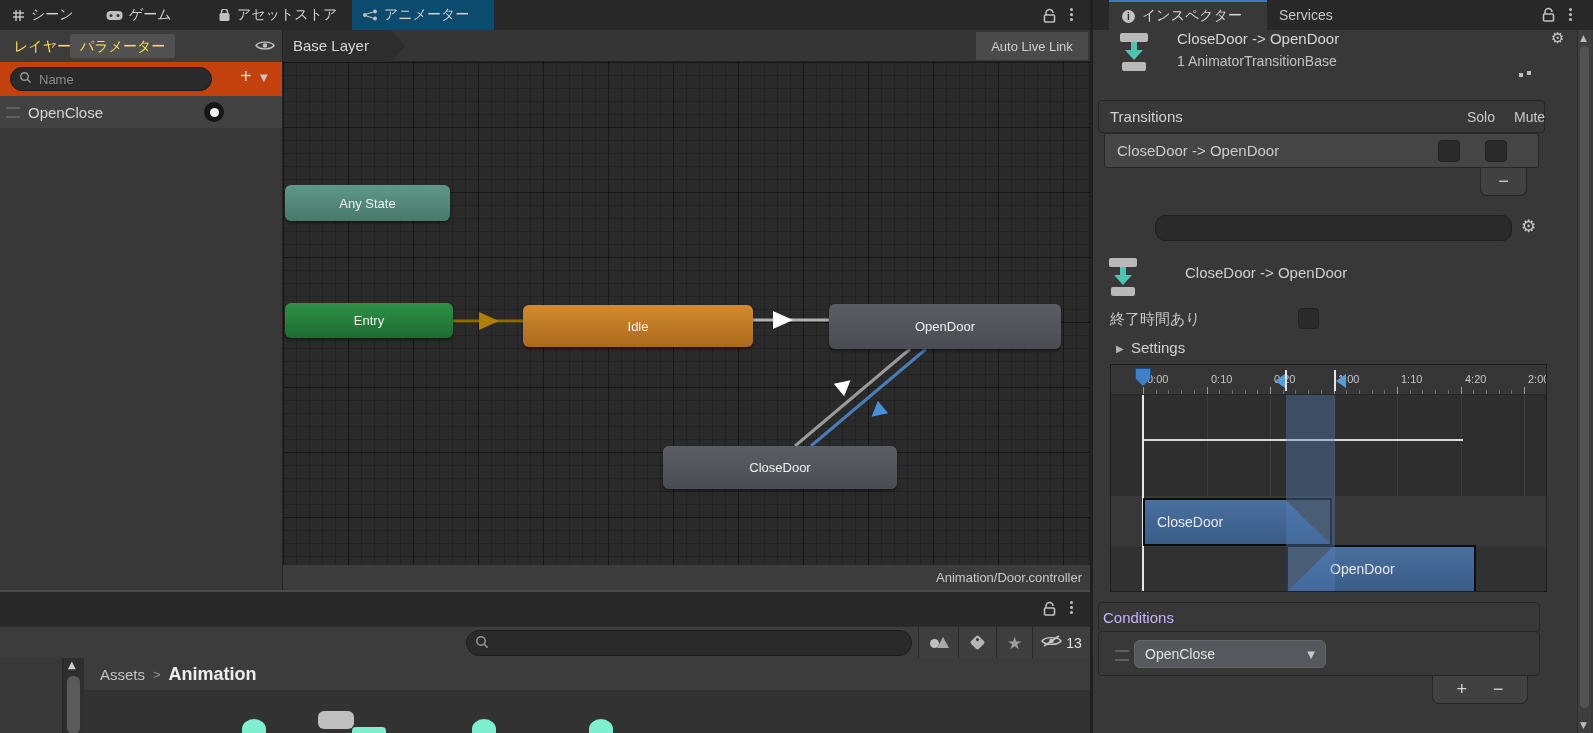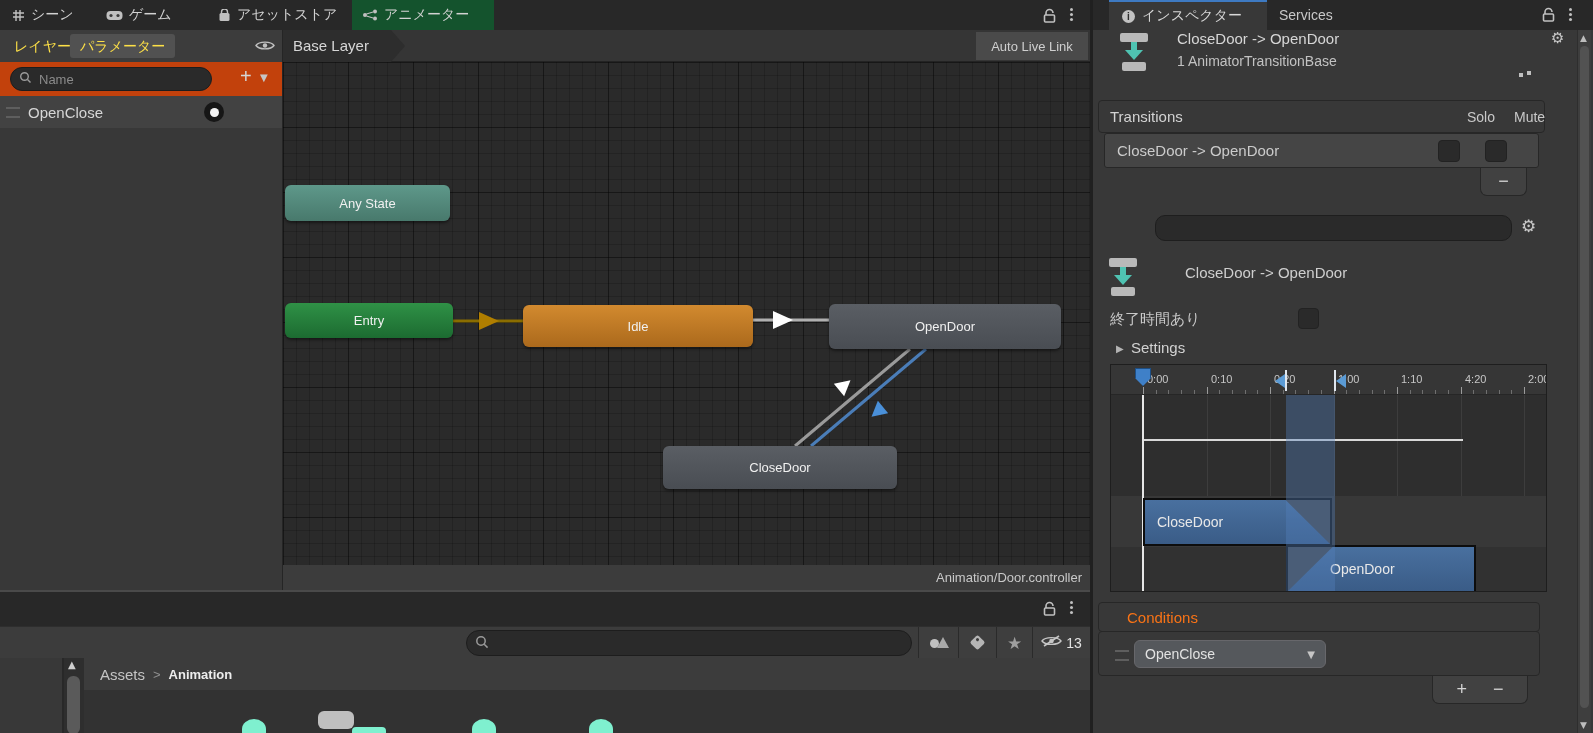--- a/index.html
+++ b/index.html
@@ -6,21 +6,21 @@
   #root{position:relative;width:1593px;height:733px;background:#282828;
         font-family:"Liberation Sans","DejaVu Sans",sans-serif;color:#c8c8c8;
         overflow:hidden;font-size:14px;-webkit-font-smoothing:antialiased;}
   .abs{position:absolute;}
   .glyph{font-family:"DejaVu Sans",sans-serif;}
 
   
   .topbar{left:0;top:0;width:1090px;height:30px;background:#282828;}
   .wtab{position:absolute;top:0;height:30px;display:flex;align-items:center;gap:6px;
         color:#d2d2d2;font-size:14px;padding:0 10px;}
-  .wtab.active{background:#14532d;}
+  .wtab.active{background:#0c4a6e;}
   .tabicon{display:inline-flex;align-items:center;}
 
   
   .leftpanel{left:0;top:30px;width:283px;height:560px;background:#383838;border-right:1px solid #252525;box-sizing:border-box;}
   .lp-head{position:absolute;left:0;top:0;width:100%;height:32px;background:#3c3c3c;border-bottom:1px solid #2a2a2a;}
   .lp-tab{position:absolute;top:4px;height:24px;line-height:24px;padding:0 10px;color:#fde047;font-size:14px;border-radius:3px;}
   .lp-tab.sel{background:#515151;}
   .lp-search-row{position:absolute;left:0;top:32px;width:100%;height:34px;background:#c2410c;}
   .searchfield{position:absolute;display:flex;align-items:center;gap:5px;background:#2a2a2a;
                border:1px solid #1d1d1d;border-radius:12px;box-sizing:border-box;padding:0 8px;}
@@ -301,21 +301,21 @@
       </div>
     </div>
     <div class="proj-tree"></div>
     <div class="vscroll">
       <span class="glyph" style="position:absolute;left:4px;top:1px;color:#cfcfcf;font-size:10px">▲</span>
       <span class="thumb"></span>
     </div>
     <div class="proj-crumbrow">
       <span style="color:#c4c4c4;font-size:15px">Assets</span>
       <span style="color:#8f8f8f;font-size:13px">&gt;</span>
-      <span style="color:#ededed;font-size:13px;font-weight:bold">Animation</span>
+      <span style="color:#ededed;font-size:18px;font-weight:bold">Animation</span>
     </div>
     <div class="proj-content">
       <span class="dome" style="left:158px"></span>
       <span class="abs" style="left:234px;bottom:6px;width:36px;height:18px;background:#bfbfbf;border-radius:6px"></span>
       <span class="abs" style="left:268px;bottom:-2px;width:34px;height:10px;background:#7ff0cf;border-radius:4px"></span>
       <span class="dome" style="left:388px"></span>
       <span class="dome" style="left:505px"></span>
     </div>
   </div>
 
@@ -420,21 +420,21 @@
         <span class="ticklabel" style="left:354px">4:20</span>
         <span class="ticklabel" style="left:417px">2:00</span>
         <span class="marker mA" style="left:174px"></span>
         <span class="marker mB" style="left:223px"></span>
         <span class="playhead"></span>
       </div>
     </div>
 
     
     <div class="box" style="left:5px;top:602px;width:442px;height:30px">
-      <span class="abs" style="left:28px;top:6px;font-size:15px;color:#f97316">Conditions</span>
+      <span class="abs" style="left:4px;top:6px;font-size:15px;color:#c4b5fd">Conditions</span>
     </div>
     <div class="box" style="left:5px;top:631px;width:442px;height:45px">
       <span class="drag-handle abs" style="left:10px;top:18px"></span>
       <div class="dropdown" style="left:35px;top:8px;width:192px;height:28px">
         <span>OpenClose</span>
         <span class="caret glyph">▼</span>
       </div>
     </div>
     <div class="minibtn" style="left:339px;top:676px;width:96px;height:28px;gap:26px">
       <span>+</span>

